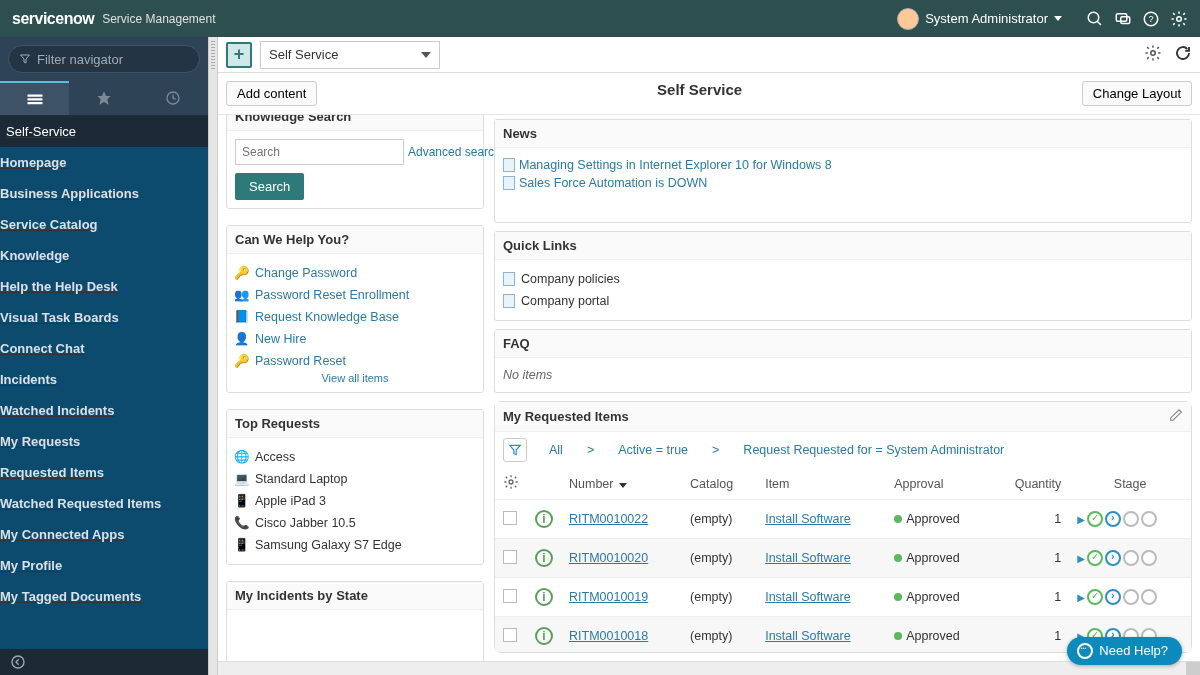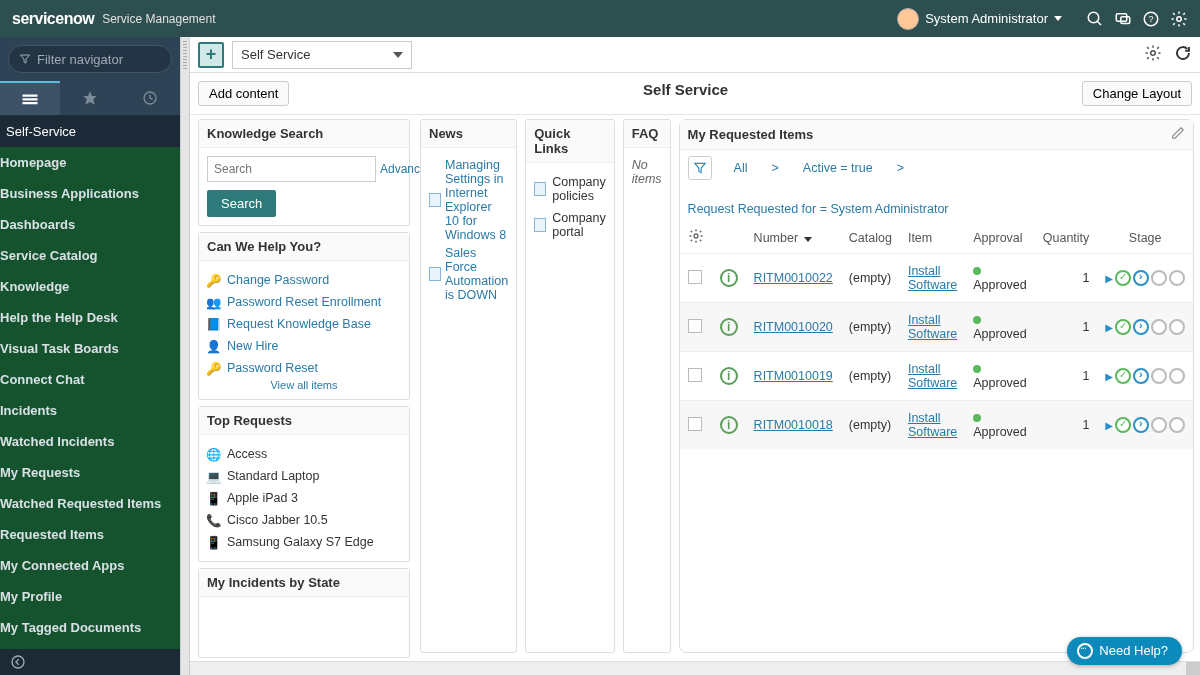--- a/index.html
+++ b/index.html
@@ -10,21 +10,21 @@
 .logo { font-weight: bold; font-size: 16px; letter-spacing: -0.5px; }
 .logo-sub { font-size: 12px; margin-left: 8px; color: #e0e0e0; }
 .header-spacer { flex: 1; }
 .avatar { width: 22px; height: 22px; border-radius: 50%; background: #ffc896; margin-right: 6px; border: 1px solid #aaa; display:inline-block;}
 .user-name { font-size: 13px; margin-right: 6px; cursor: pointer; }
 .caret-down { display:inline-block; border-left: 4px solid transparent; border-right: 4px solid transparent; border-top: 5px solid #fff; margin-right: 14px; }
 .header-icon { width: 18px; height: 18px; margin-left: 10px; cursor: pointer; display: flex; align-items: center; justify-content: center; }
 
 
 .main { display: flex; height: calc(675px - 37px); }
-.nav-panel { width: 180px; background: #14532d; display: flex; flex-direction: column; position: relative; }
+.nav-panel { width: 208px; background: #0c4a6e; display: flex; flex-direction: column; position: relative; text-decoration: underline; }
 .filter-wrap { padding: 8px; background: #2e4355; }
 .filter-box { background: #233545; border: 1px solid #3f5566; border-radius: 14px; height: 28px; display: flex; align-items: center; padding: 0 10px; color: #9faab3; }
 .filter-box svg { margin-right: 6px; flex-shrink:0;}
 .nav-tabs { display: flex; background: #2e4355; border-bottom: 1px solid #1f2f3c;}
 .nav-tab { flex: 1; height: 34px; display: flex; align-items: center; justify-content: center; cursor: pointer; color: #7c8a96;}
 .nav-tab.active { background: #3d5266; border-top: 2px solid #5cbce0; color: #fff;}
 .nav-group { color: #fff; font-size: 13px; padding: 8px 6px; background: #1c2936; font-weight: normal; }
 .nav-items { flex: 1; overflow-y: auto; }
 .nav-item { color: #d9e0e6; font-size: 13px; padding: 8px 0; cursor: pointer; font-weight: bold; }
 .collapse-bar { height: 26px; background: #1c2a36; display:flex; align-items:center; padding-left:10px; cursor:pointer;}
@@ -40,22 +40,22 @@
 .homepage-select .sel-caret { border-left: 5px solid transparent; border-right: 5px solid transparent; border-top: 6px solid #555;}
 .toolbar-spacer { flex: 1; }
 .toolbar-icon { margin-left: 12px; cursor:pointer; color:#555;}
 .refresh-icon { margin-left: 12px; cursor:pointer;}
 
 .page-bar { display:flex; align-items:flex-start; padding: 8px; border-bottom: 1px solid #e5e5e5;}
 .add-content-btn, .change-layout-btn { border:1px solid #ccc; background:#fafafa; padding:4px 10px; font-size:13px; cursor:pointer; border-radius:3px;}
 .page-title { flex:1; text-align:center; font-size:15px; font-weight:bold; color:#333;}
 
 .widgets { flex:1; display:flex; overflow:auto; padding: 4px 8px 8px 8px; gap: 10px;}
-.col-left { width: 212px; display:flex; flex-direction:column; gap:6px;}
-.col-right { flex:1; display:flex; flex-direction:row; gap:8px; min-width:0;}
+.col-left { width: 258px; display:flex; flex-direction:column; gap:16px;justify-content:center;}
+.col-right { flex:1; display:flex; flex-direction:column; gap:8px; min-width:0;}
 
 .widget { border:1px solid #ddd; border-radius:3px; background:#fff;}
 .widget-hd { padding:6px 8px; font-weight:bold; font-size:13px; border-bottom:1px solid #eee; background:#fafafa; display:flex; align-items:center; justify-content:space-between;}
 .widget-body { padding:8px;}
 .search-row { display:flex; gap:4px; margin-bottom:8px;}
 .search-input { flex:1; border:1px solid #ccc; padding:4px 6px; font-size:12px; height:26px;}
 .adv-search { font-size:12px; color:#2a7aa8; cursor:pointer; align-self:center; white-space:nowrap;}
 .search-btn { background:#2e7a7a; color:#fff; border:none; padding:6px 14px; cursor:pointer; font-size:13px; border-radius:2px;}
 
 .help-list li, .req-list li, .link-list li { list-style:none; padding:4px 0; font-size:12.5px; display:flex; align-items:center; gap:6px; }
@@ -166,31 +166,30 @@
           <svg width="16" height="16" viewBox="0 0 24 24" fill="none" stroke="#7c8a96" stroke-width="2">
             <circle cx="12" cy="12" r="9"></circle>
             <polyline points="12,7 12,12 16,14"></polyline>
           </svg>
         </div>
     </div>
     <div class="nav-group">Self-Service</div>
     <div class="nav-items" id="nav-items">
         <div class="nav-item">Homepage</div>
         <div class="nav-item">Business Applications</div>
-        <div class="nav-item">Dashboards</div>
         <div class="nav-item">Service Catalog</div>
         <div class="nav-item">Knowledge</div>
         <div class="nav-item">Help the Help Desk</div>
         <div class="nav-item">Visual Task Boards</div>
         <div class="nav-item">Connect Chat</div>
         <div class="nav-item">Incidents</div>
         <div class="nav-item">Watched Incidents</div>
         <div class="nav-item">My Requests</div>
+        <div class="nav-item">Requested Items</div>
         <div class="nav-item">Watched Requested Items</div>
-        <div class="nav-item">Requested Items</div>
         <div class="nav-item">My Connected Apps</div>
         <div class="nav-item">My Profile</div>
         <div class="nav-item">My Tagged Documents</div>
       </div>
     <div class="collapse-bar">
       <svg width="16" height="16" viewBox="0 0 24 24" fill="none" stroke-width="2">
           <circle cx="12" cy="12" r="9"></circle>
           <polyline points="13,8 9,12 13,16"></polyline>
         </svg>
     </div>

